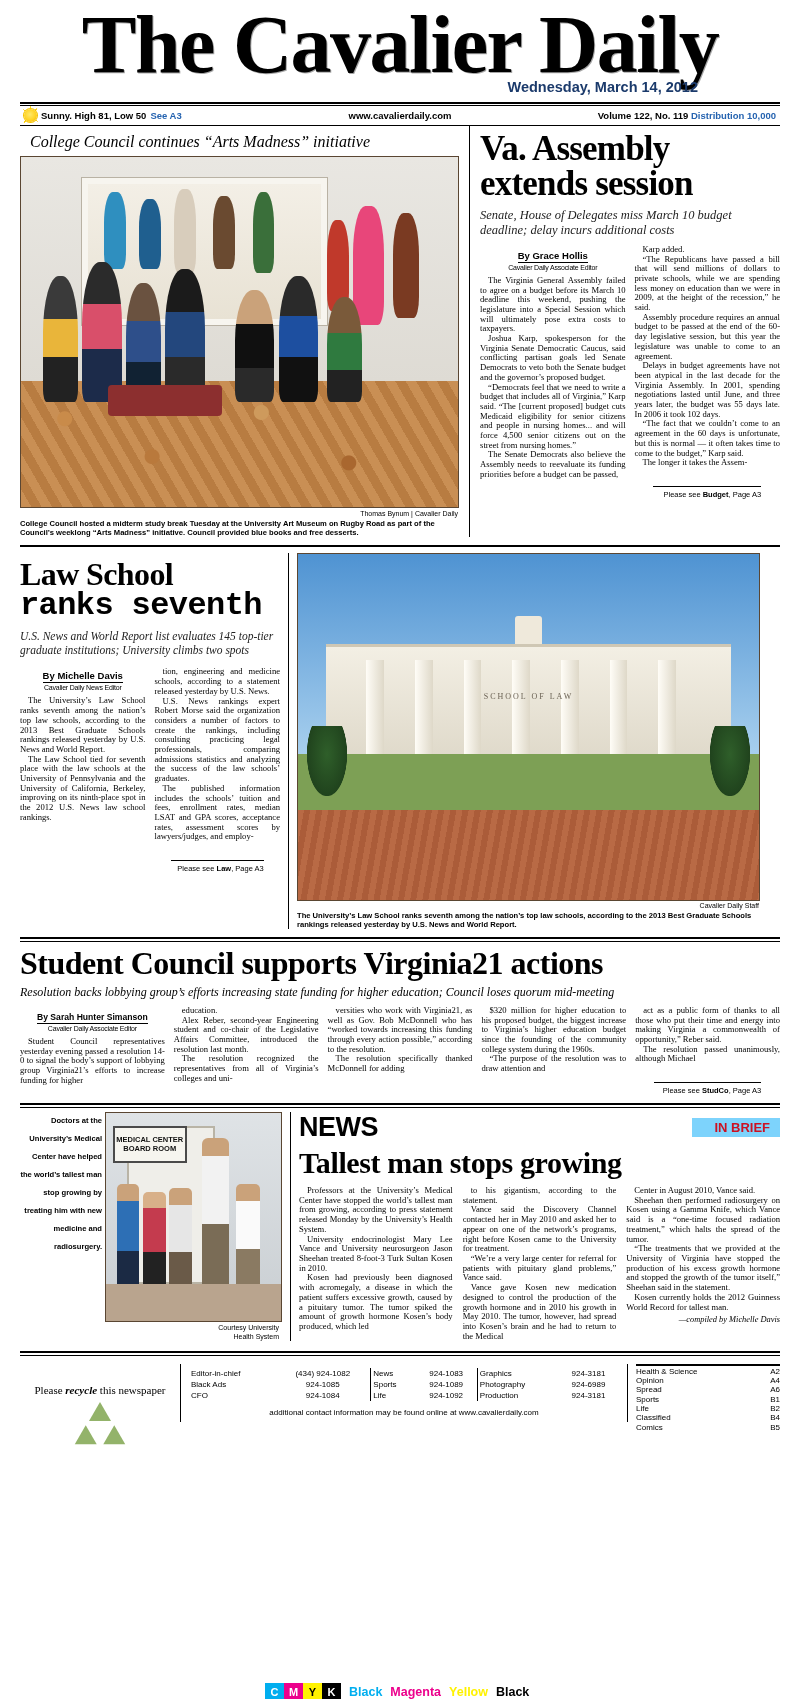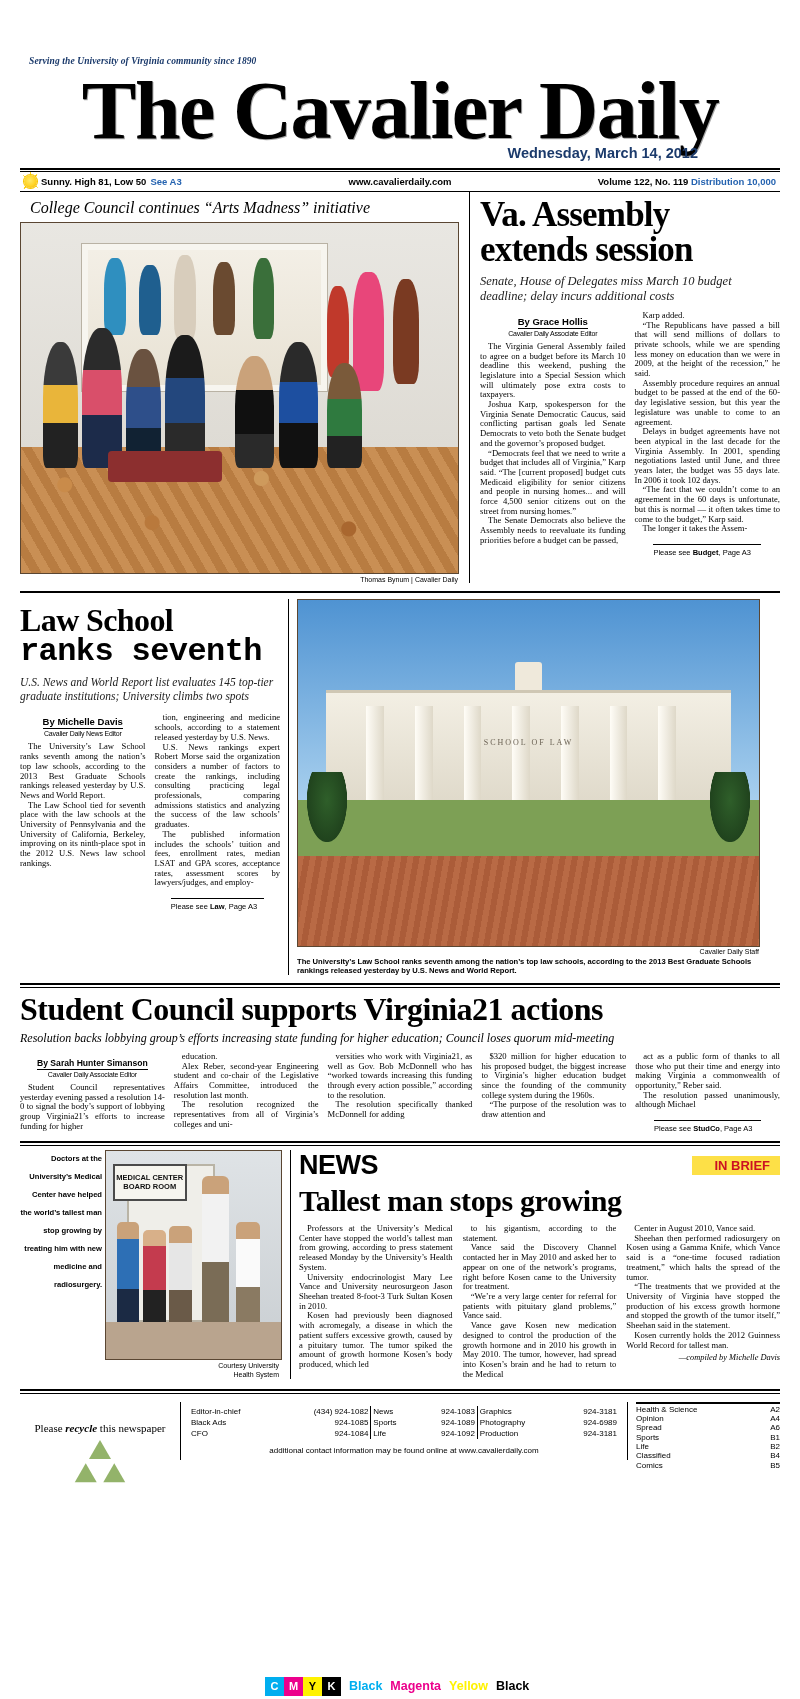--- a/index.html
+++ b/index.html
@@ -106,23 +106,23 @@
   .body-col p {
     margin:0;
     text-indent:8px;
     font-family:"Liberation Serif", serif;
     font-size:8.6px;
     line-height:9.7px;
     text-align:justify;
   }
   .jump {
     font-family:"Liberation Sans", sans-serif;
-    font-size:7.5px; text-align:left;
+    font-size:7.5px; text-align:right;
     border-top:1px solid #000;
-    margin-top:10px; padding-top:3px; width:74%; margin-left:auto; margin-right:auto;
+    margin-top:18px; padding-top:3px; width:74%; margin-left:auto; margin-right:auto;
   }
   .jump b { font-weight:bold; }
   .photo-credit {
     font-family:"Liberation Sans", sans-serif;
     font-size:7px; text-align:right; padding:1.5px 1px 0 0;
   }
   .cutline {
     font-family:"Liberation Sans", sans-serif;
     font-weight:bold; font-size:7.6px; line-height:9px;
     padding-top:2px;
@@ -213,21 +213,21 @@
   .cols4 > div { flex:1; }
 
   
   .news-bar{ display:flex; align-items:center; justify-content:space-between; }
   .news-word{
     font-family:"Liberation Sans",sans-serif; font-weight:bold;
     font-size:27px; letter-spacing:-.5px;
   }
   .inbrief{
     font-family:"Liberation Sans",sans-serif; font-weight:bold;
-    font-size:13px; color:#cc1122; background:#fde047;
+    font-size:13px; color:#cc1122; background:#7dd3fc;
     padding:2px 10px 2px 22px;
   }
   .tallest-head{
     font-family:"Liberation Serif",serif; font-weight:bold;
     font-size:30px; letter-spacing:-.4px; padding:3px 0 6px 0;
   }
   .sidebar-note{
     font-family:"Liberation Sans",sans-serif; font-weight:bold;
     font-size:7.6px; line-height:18px; text-align:right; padding-right:3px;
   }
@@ -256,21 +256,21 @@
   .tri span:nth-child(1){ left:20px; top:0; }
   .tri span:nth-child(2){ left:3px; top:28px; transform:rotate(-120deg); }
   .tri span:nth-child(3){ left:37px; top:28px; transform:rotate(120deg); }
 
   .contact{
     flex:1; border-left:1px solid #000; border-right:1px solid #000;
     padding:4px 8px; font-family:"Liberation Sans",sans-serif; font-size:8px; line-height:11px;
   }
   .contact table{ width:100%; border-collapse:collapse; }
   .contact td{ padding:0 2px; white-space:nowrap; }
-  .contact .num{ text-align:right; }
+  .contact .num{ text-align:center; }
   .contact .colsep{ border-left:1px solid #000; }
   .contact-note{ text-align:center; padding-top:6px; font-size:8px; }
 
   .index{ width:152px; padding-left:8px; font-family:"Liberation Sans",sans-serif; font-size:8px; }
   .index table{ width:100%; border-collapse:collapse; }
   .index td{ padding:0.2px 0; }
   .index td.pg{ text-align:right; }
   .index .toprule{ border-top:2px solid #000; }
 
   
@@ -287,21 +287,20 @@
   .sw-y{ background:#fff200; color:#000;}
   .sw-k{ background:#000; color:#fff;}
   .cbl{ font-family:"Liberation Sans",sans-serif; font-weight:bold; font-size:12.5px; padding-left:8px;}
   .l-c{color:#00aeef;} .l-m{color:#ec008c;} .l-y{color:#fff200;} .l-k{color:#000;}
 </style>
 </head>
 <body>
 
 <div class="page">
 
-  <div class="tagline">Serving the University of Virginia community since 1890</div>
   <div class="masthead">The Cavalier Daily</div>
   <div class="dateline">Wednesday, March 14, 2012</div>
 
   <div class="rule-thick"></div>
   <div class="rule-thin"></div>
 
   <div class="infobar">
     <div class="left">
       <span class="sun"></span>
       <span class="seg">Sunny. High 81, Low 50</span>
@@ -340,20 +339,21 @@
         <div class="viewer" style="left:24%;width:8%;height:34%;background:linear-gradient(#6a5240 0 32%, #2e4f8a 32% 66%, #123 66% 100%);"></div>
         <div class="viewer" style="left:33%;width:9%;height:38%;background:linear-gradient(#1b1b1b 0 32%, #23477d 32% 66%, #2a2a2a 66% 100%);"></div>
         <div class="viewer" style="left:49%;width:9%;height:32%;background:linear-gradient(#caa27a 0 30%, #101010 30% 70%, #2a2a2a 70% 100%);"></div>
         <div class="viewer" style="left:59%;width:9%;height:36%;background:linear-gradient(#2a2a2a 0 32%, #1d4fa0 32% 64%, #111 64% 100%);"></div>
         <div class="viewer" style="left:70%;width:8%;height:30%;background:linear-gradient(#7a5a3a 0 34%, #2f7a3f 34% 70%, #222 70% 100%);"></div>
 
         <div style="position:absolute;left:20%;bottom:26%;width:26%;height:9%;background:#8c2f2f;border-radius:4px;"></div>
       </div>
 
       <div class="photo-credit">Thomas Bynum | Cavalier Daily</div>
+      <div class="cutline">College Council hosted a midterm study break Tuesday at the University Art Museum on Rugby Road as part of the Council’s weeklong “Arts Madness” initiative.  Council provided blue books and free desserts.</div>
     </div>
 
     <div class="col-right">
       <div class="hl-serif" style="font-size:35px;letter-spacing:-.8px;padding-top:6px;">Va. Assembly</div>
       <div class="hl-serif" style="font-size:35px;letter-spacing:-.8px;">extends session</div>
       <div class="deck" style="font-size:12.5px;line-height:15px;padding:7px 0 7px 0;">Senate, House of Delegates miss March 10 budget deadline; delay incurs additional costs</div>
 
       <div style="display:flex;gap:9px;">
         <div style="flex:1;">
           <div class="byline-wrap"><span class="byline">By Grace Hollis</span></div>

